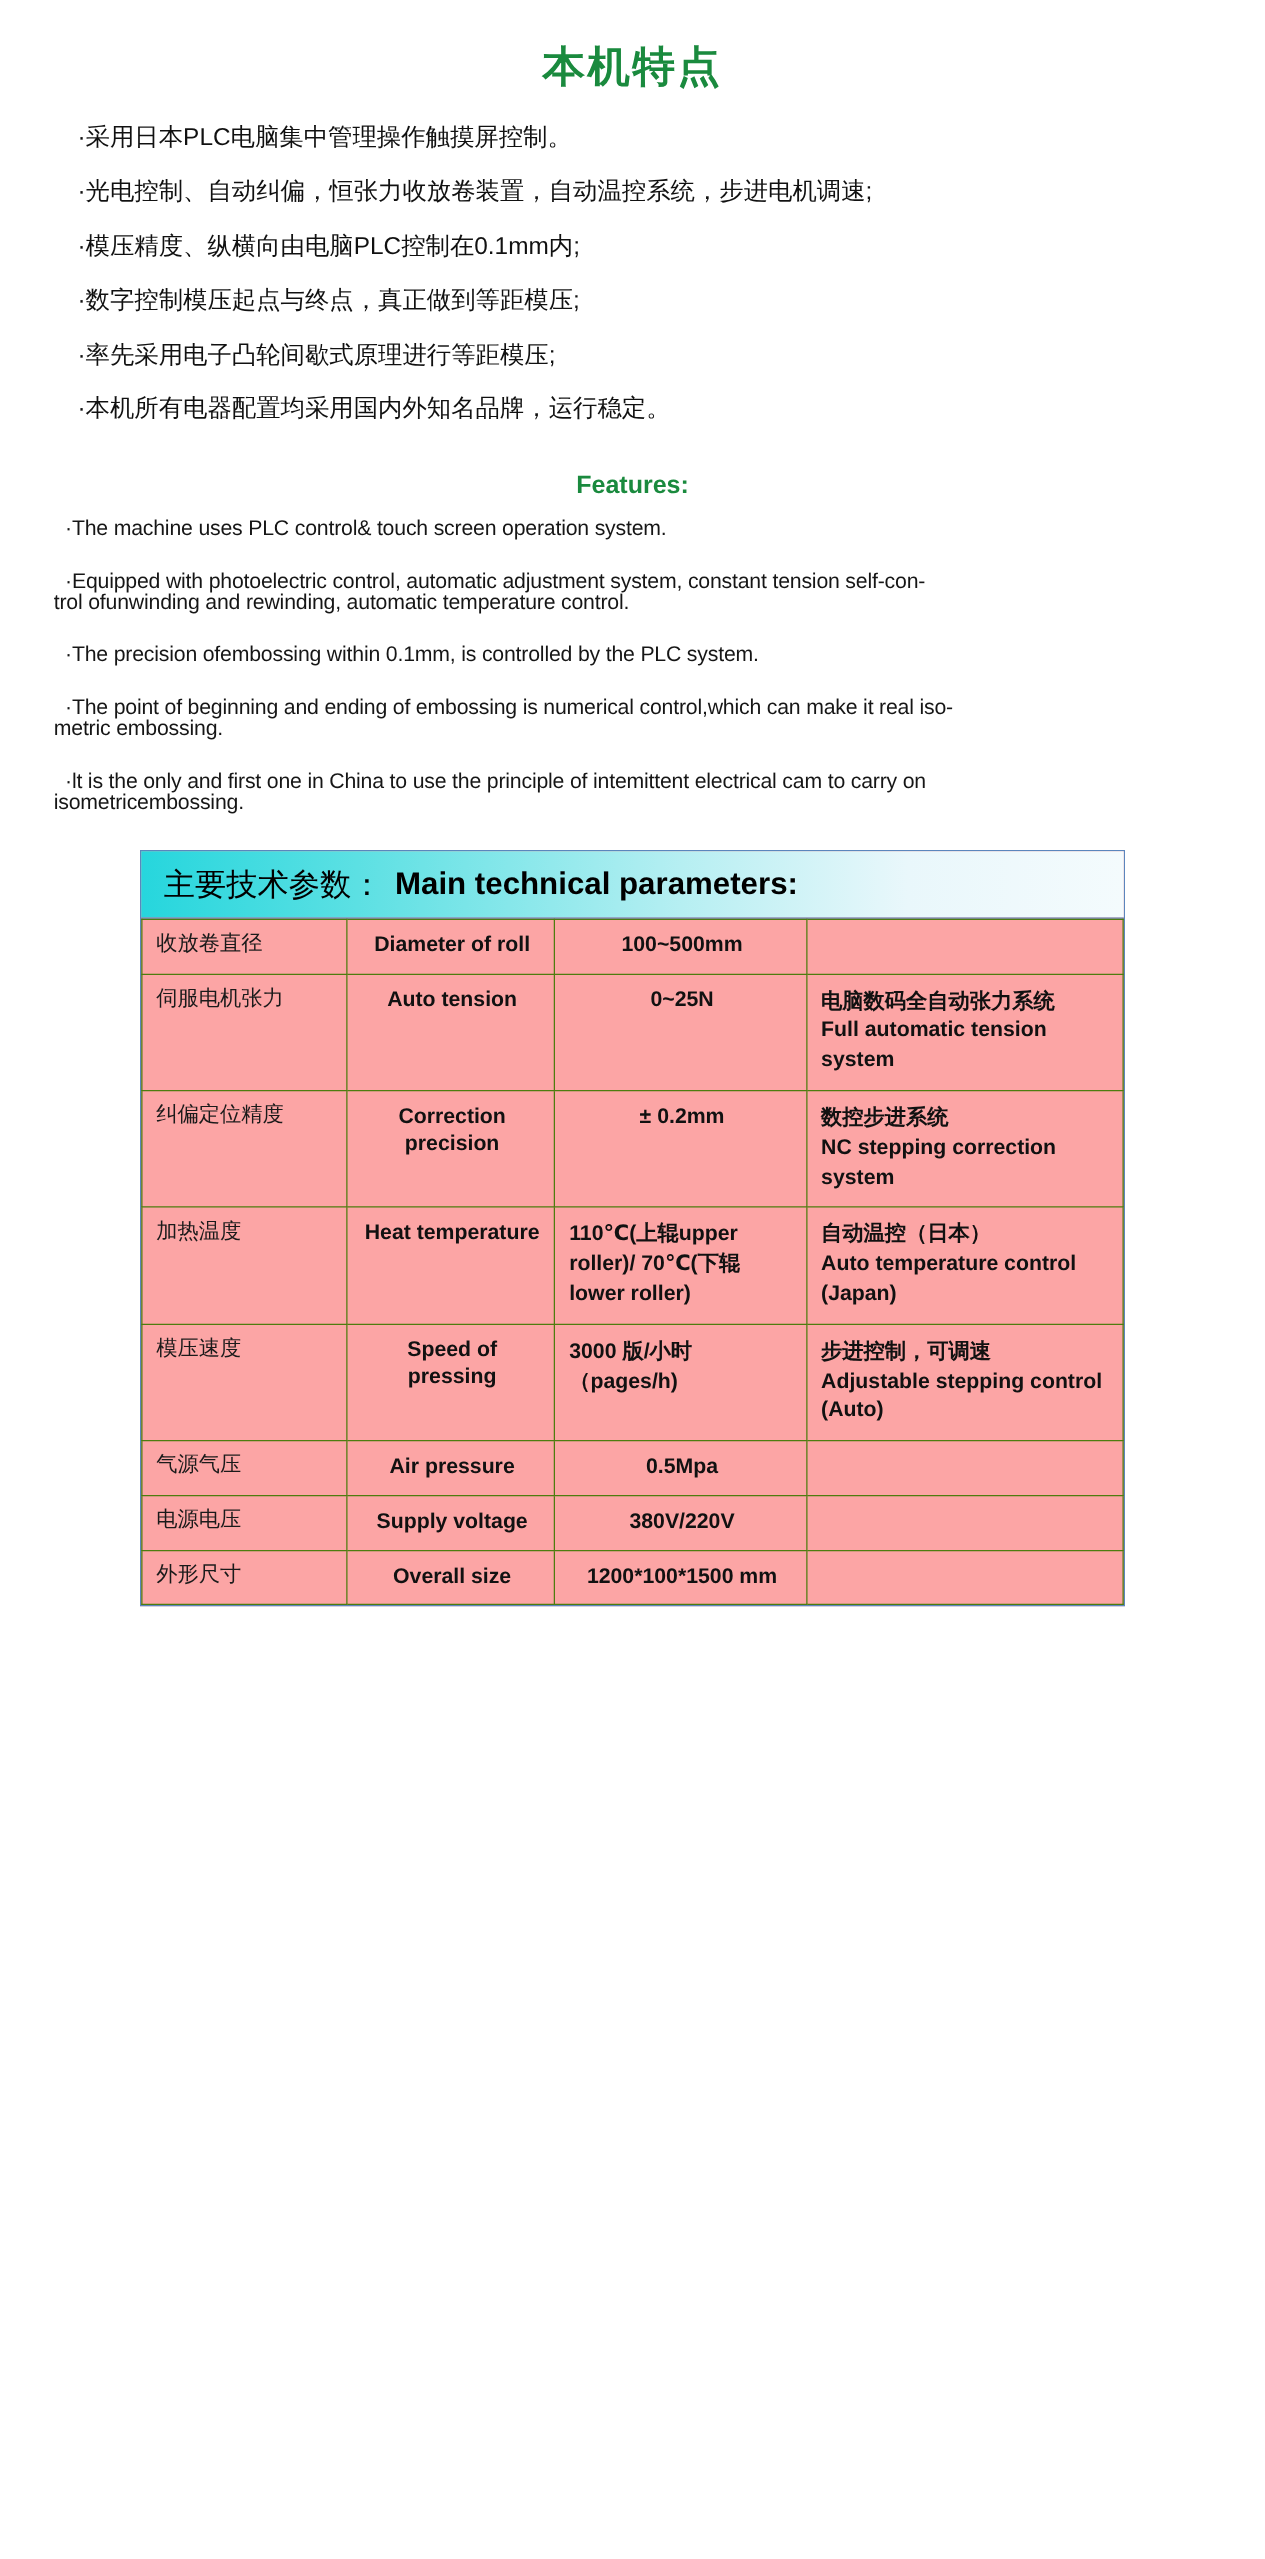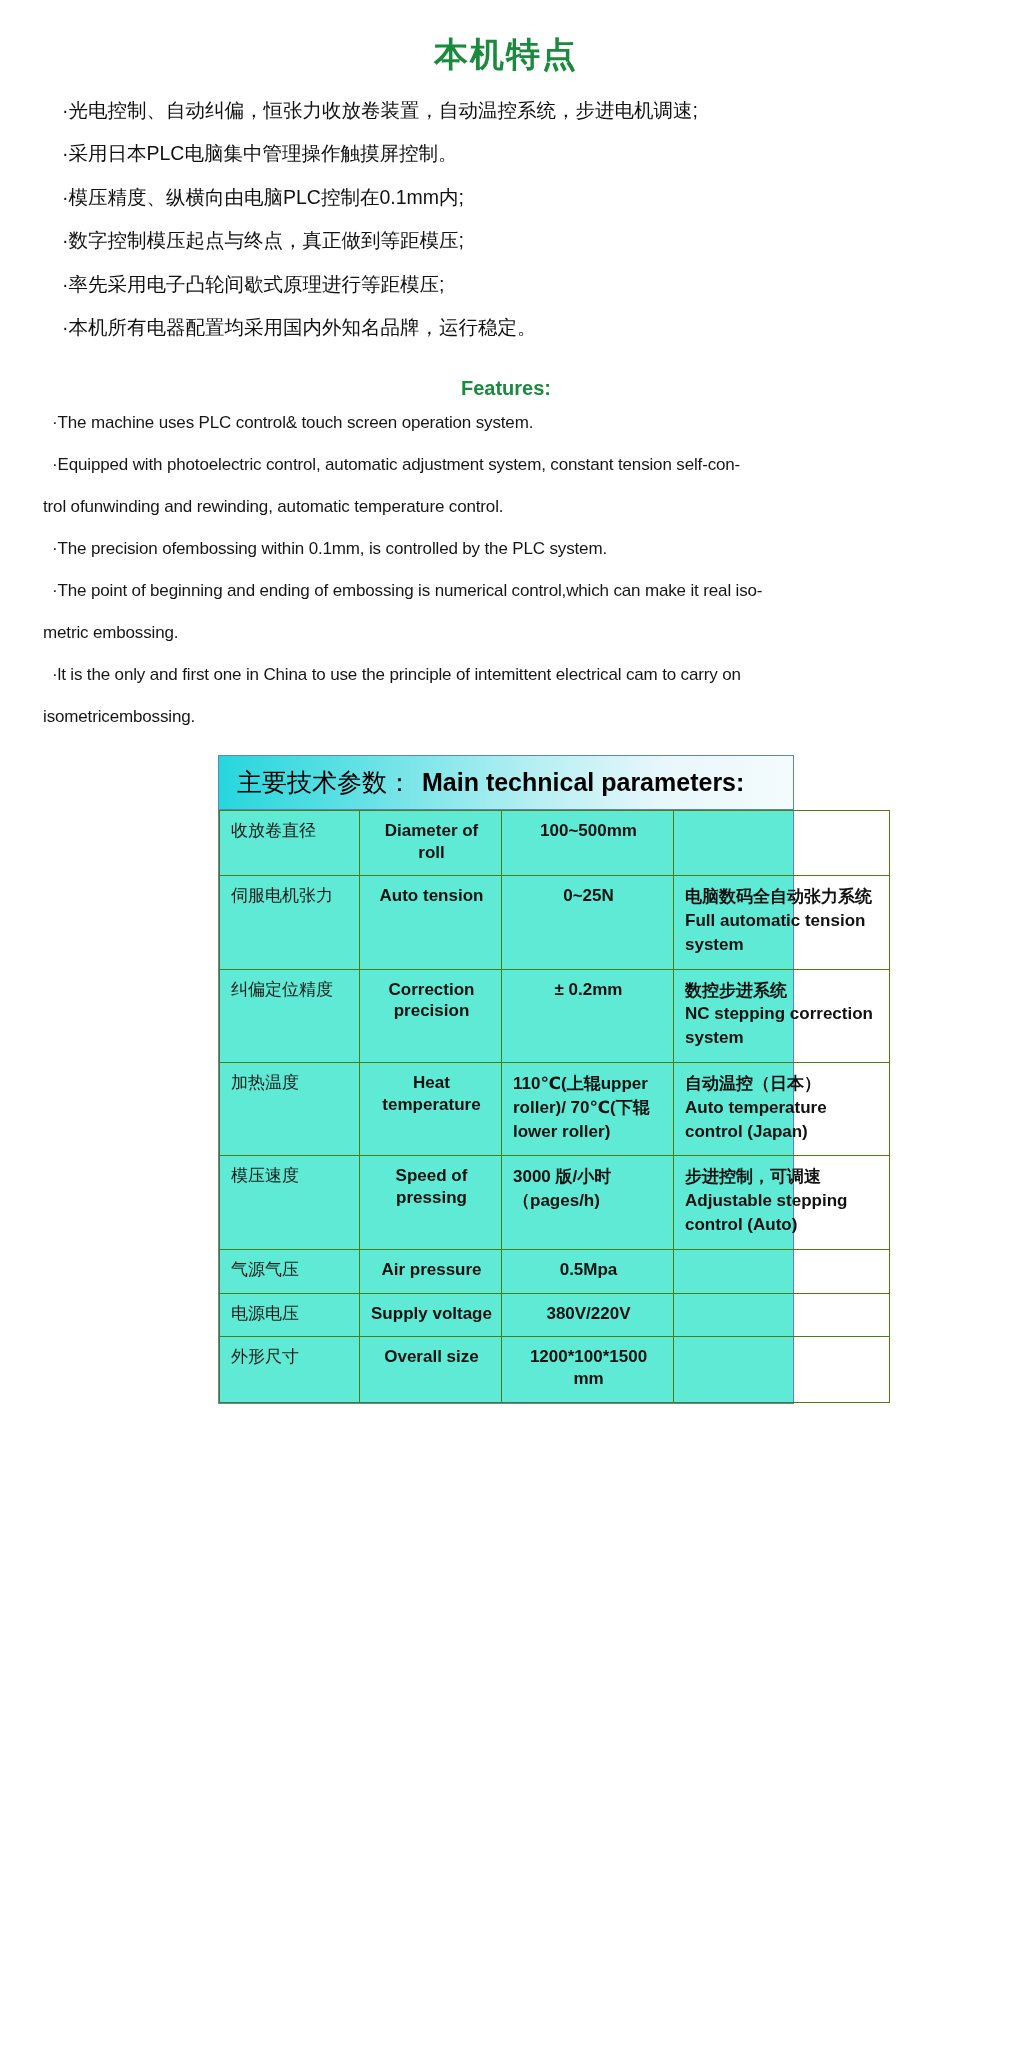--- a/index.html
+++ b/index.html
@@ -69,31 +69,30 @@
   .en-list li {
     font-size: 17px;
     line-height: 1.0;
     color: #161616;
     padding: 0 58px 0 52px;
     margin: 0 0 25px 0;
     letter-spacing: -0.15px;
   }
   .en-list li .l2 {
     display: block;
-    margin-top: 25px;
     margin-left: -9px;
   }
 
   
   .table-wrap {
     margin: 30px auto 0 auto;
-    width: 576px;
+    width: 788px;
     border: 1px solid #5b86bd;
     box-sizing: border-box;
-    background: #5eead4;
+    background: #fca5a5;
   }
   .tbl-header {
     height: 54px;
     background: linear-gradient(to right, #26d6dd 0%, #5ce0e3 22%, #b6eff2 55%, #e9f7fb 78%, #f4fbfd 100%);
     border-bottom: 1px solid #5b86bd;
     display: flex;
     align-items: center;
     padding-left: 18px;
     box-sizing: border-box;
   }
@@ -152,22 +151,22 @@
   .cell-blank { display: block; min-height: 14px; }
 </style>
 </head>
 <body>
 
 <div class="page">
 
   <h1 class="title-cn">本机特点</h1>
 
   <ul class="cn-list">
+    <li>·采用日本PLC电脑集中管理操作触摸屏控制。</li>
     <li>·光电控制、自动纠偏，恒张力收放卷装置，自动温控系统，步进电机调速;</li>
-    <li>·采用日本PLC电脑集中管理操作触摸屏控制。</li>
     <li>·模压精度、纵横向由电脑PLC控制在0.1mm内;</li>
     <li>·数字控制模压起点与终点，真正做到等距模压;</li>
     <li>·率先采用电子凸轮间歇式原理进行等距模压;</li>
     <li>·本机所有电器配置均采用国内外知名品牌，运行稳定。</li>
   </ul>
 
   <h2 class="title-en">Features:</h2>
 
   <ul class="en-list">
     <li>

